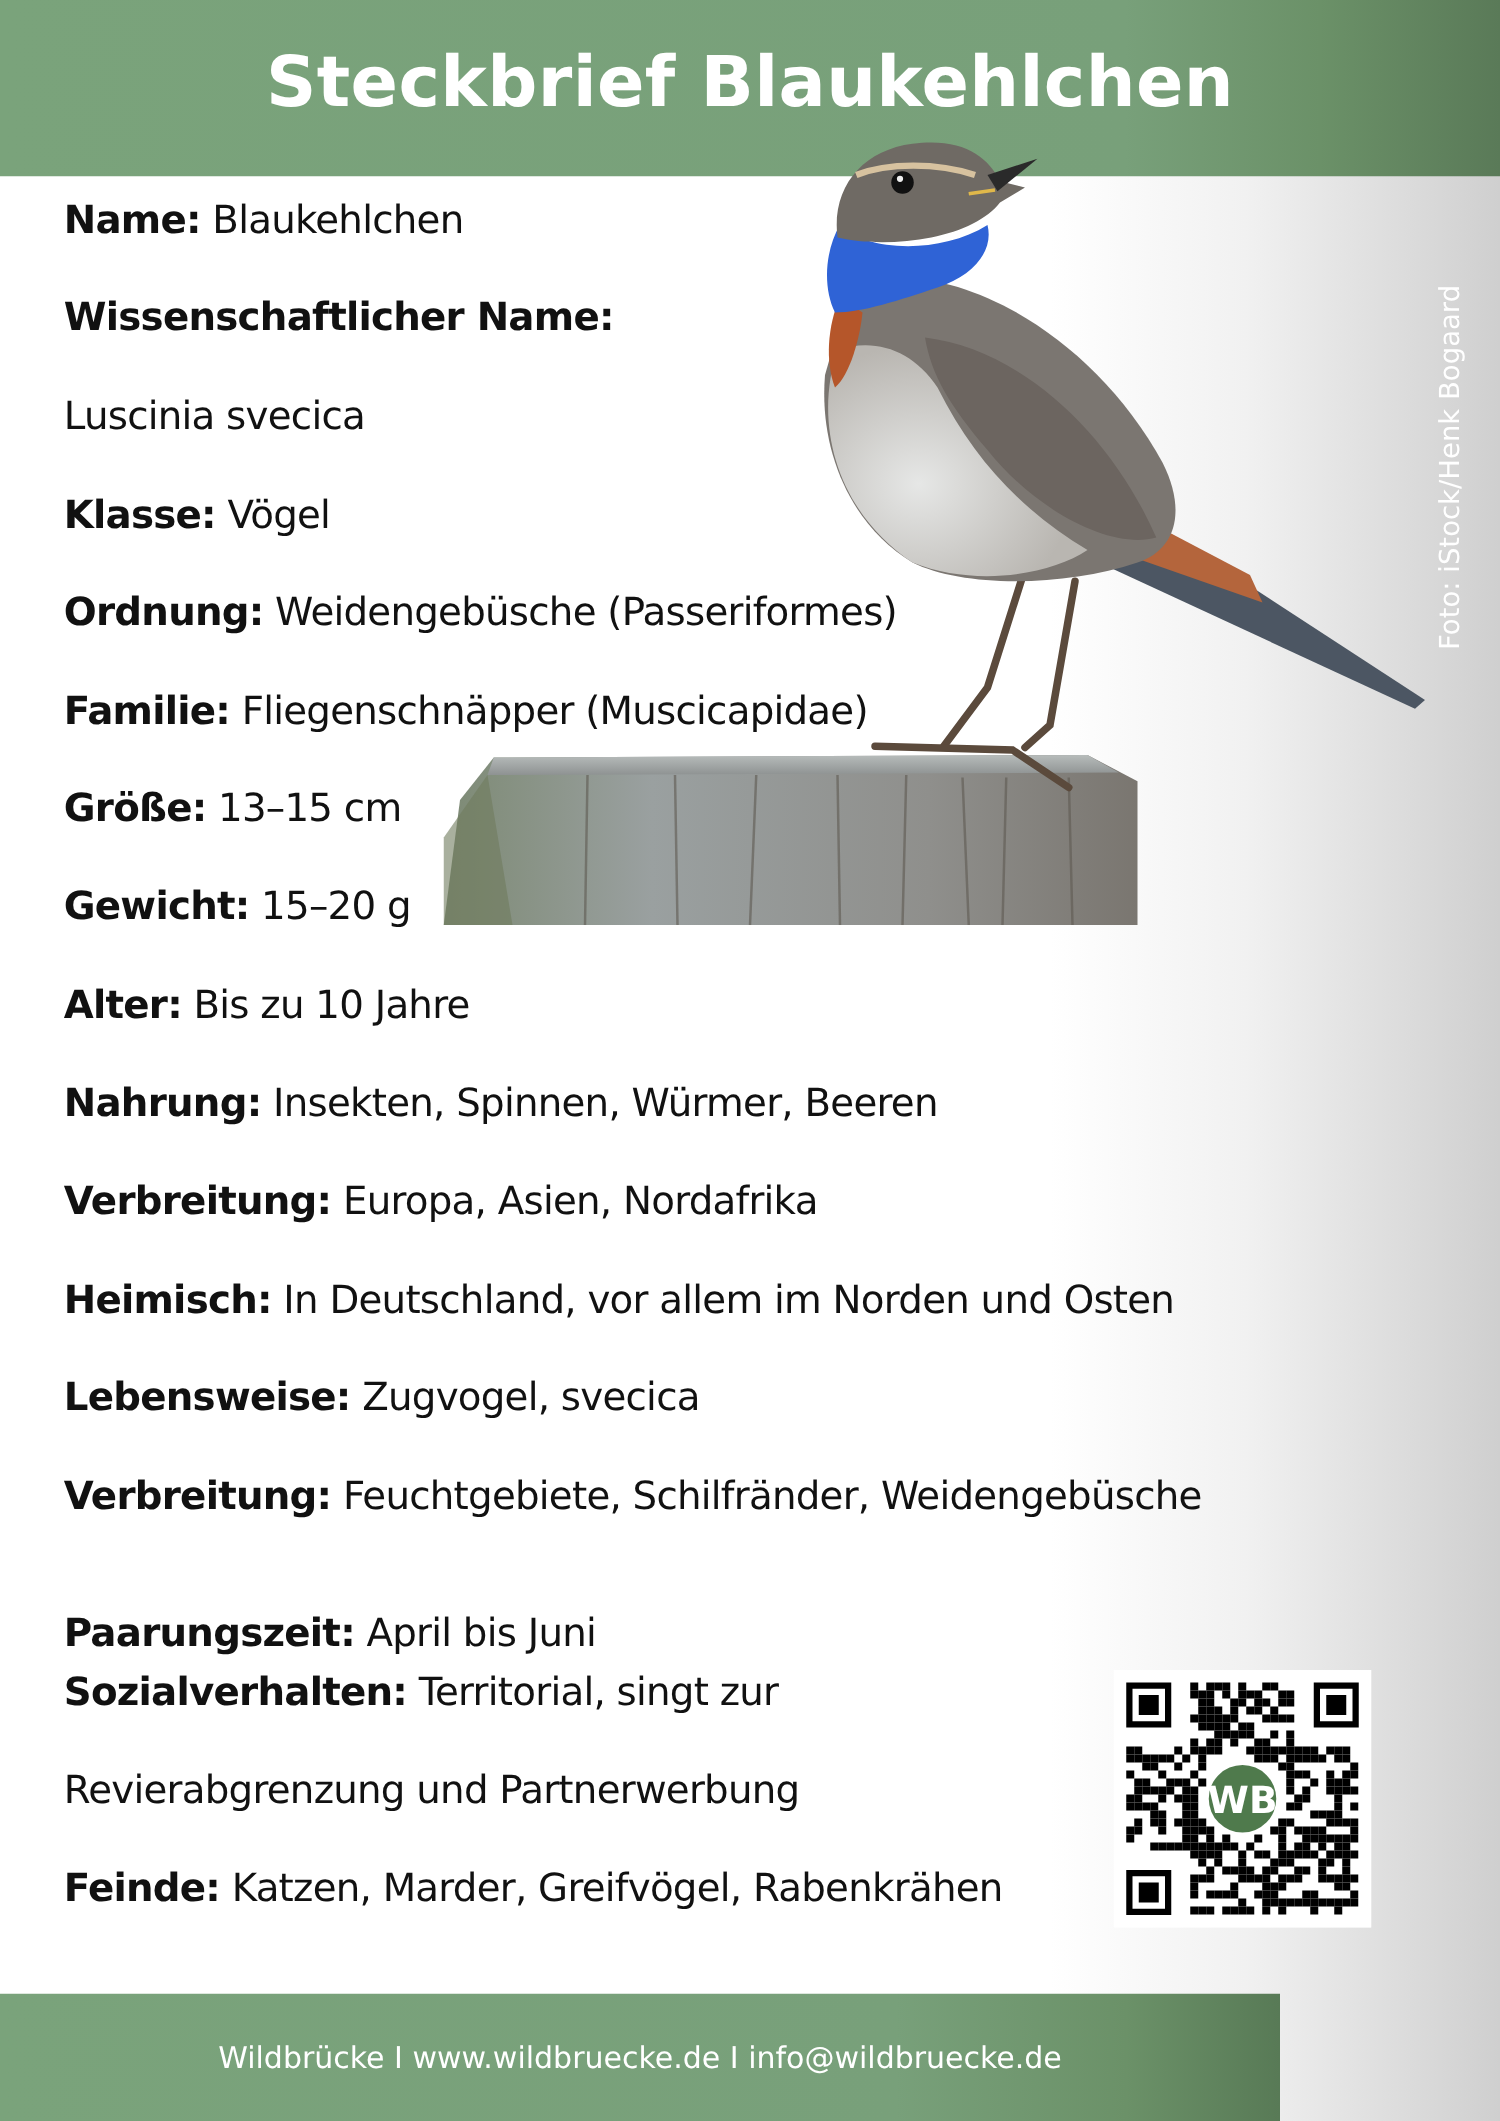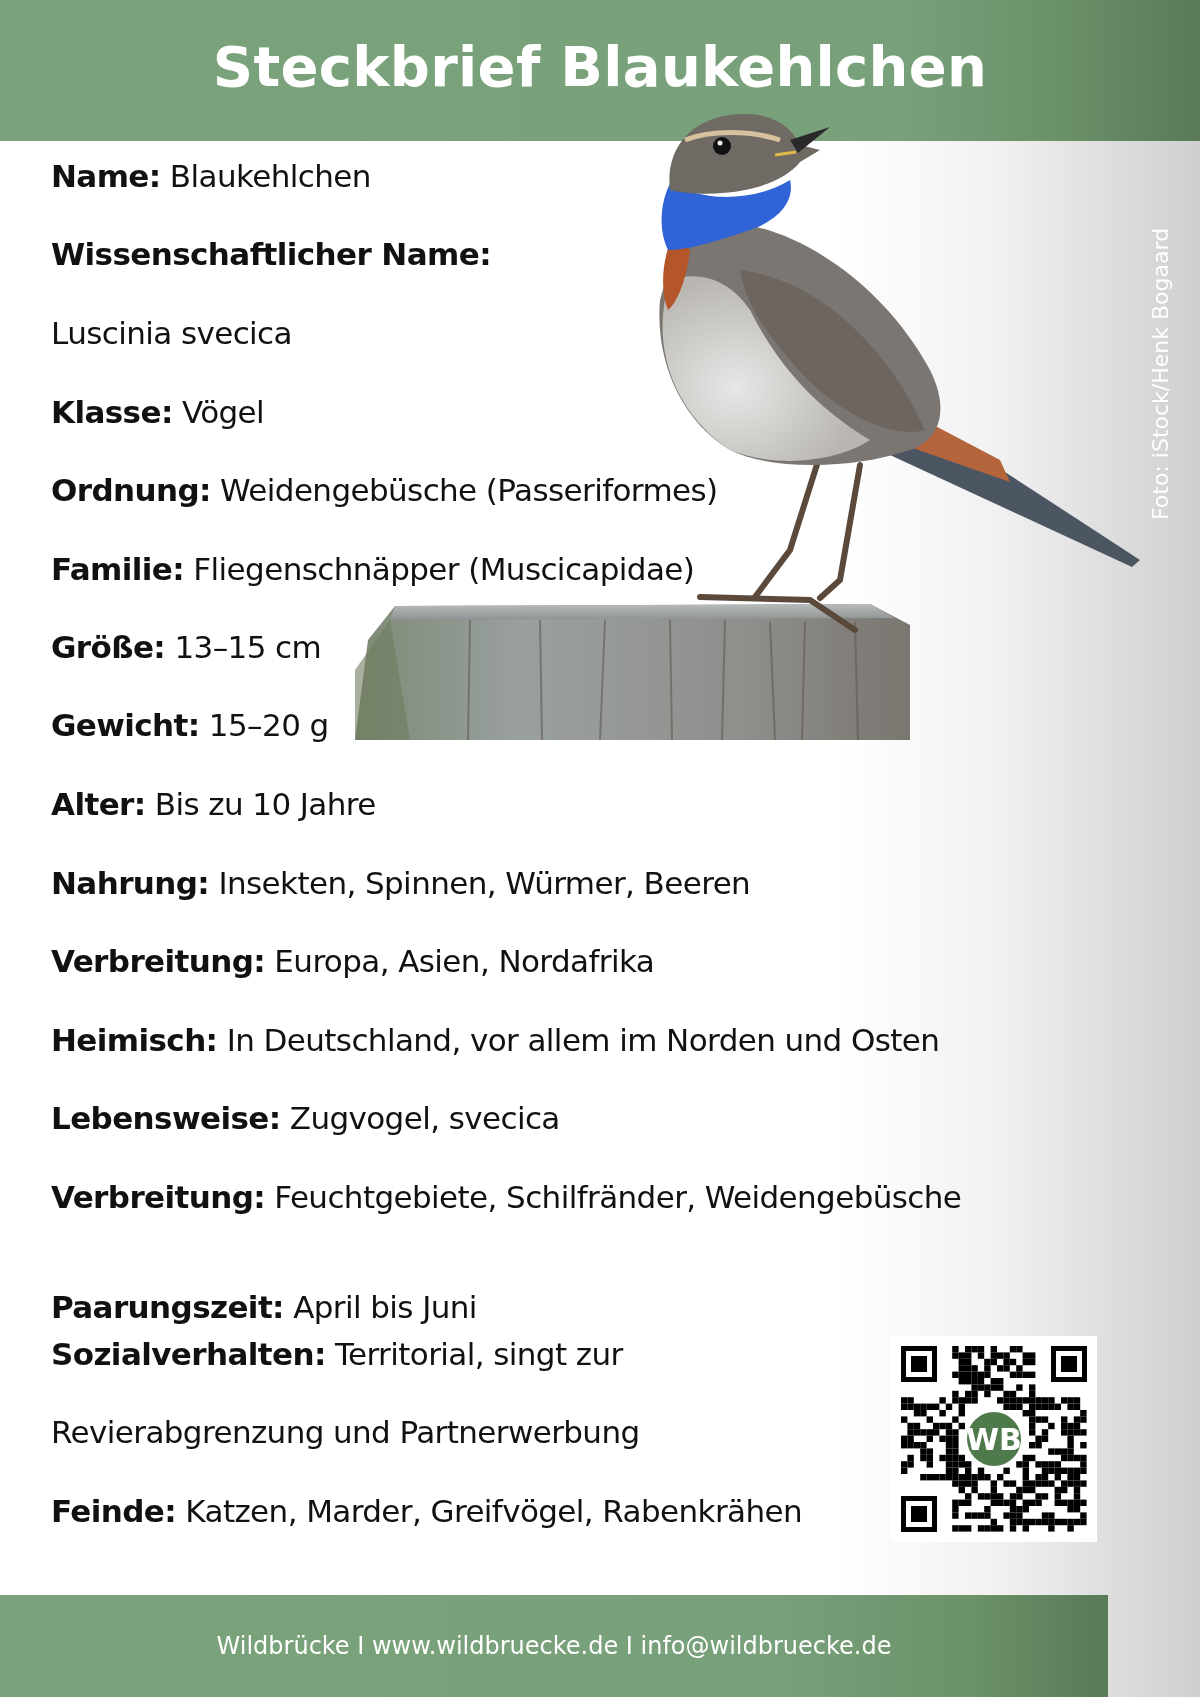--- a/index.html
+++ b/index.html
@@ -5,21 +5,21 @@
   html, body { margin:0; padding:0; }
   body { width:1200px; height:1697px; position:relative; overflow:hidden;
          font-family:"Liberation Sans", "DejaVu Sans", sans-serif; color:#111; }
   .page { position:absolute; inset:0;
           background: linear-gradient(90deg, #ffffff 0%, #ffffff 70%, #f1f1f1 83%, #cfcfcf 100%); }
   .header { position:absolute; left:0; top:0; width:1200px; height:141px;
             background: linear-gradient(90deg, #7aa37b 0%, #78a07a 75%, #6b9168 88%, #5a7a58 100%);
             display:flex; align-items:center; justify-content:center; }
   .header h1 { margin:4px; margin-top:-4px; color:#fff; font-size:56px; font-weight:bold;
                font-family:"DejaVu Sans", sans-serif; letter-spacing:0.3px; }
-  .footer { position:absolute; left:0; top:1595px; width:1108px; height:102px;
+  .footer { position:absolute; left:0; top:1595px; width:1024px; height:102px;
             background: linear-gradient(90deg, #7aa37b 0%, #78a07a 70%, #6b9168 88%, #587a56 100%);
             display:flex; align-items:center; justify-content:center; }
   .footer span { color:#fff; font-size:24px; font-family:"DejaVu Sans", sans-serif; }
   .facts { position:absolute; left:51px; top:158px; width:900px; }
   .fact { position:absolute; left:0; white-space:nowrap; font-size:31px;
           font-family:"DejaVu Sans", sans-serif; letter-spacing:-0.6px; }
   .fact b { font-weight:bold; }
   .photo { position:absolute; left:350px; top:110px; width:800px; height:640px; }
   .credit { position:absolute; left:1148px; top:520px; transform-origin:left top;
             transform:rotate(-90deg); color:#fff; font-size:22px; white-space:nowrap;

